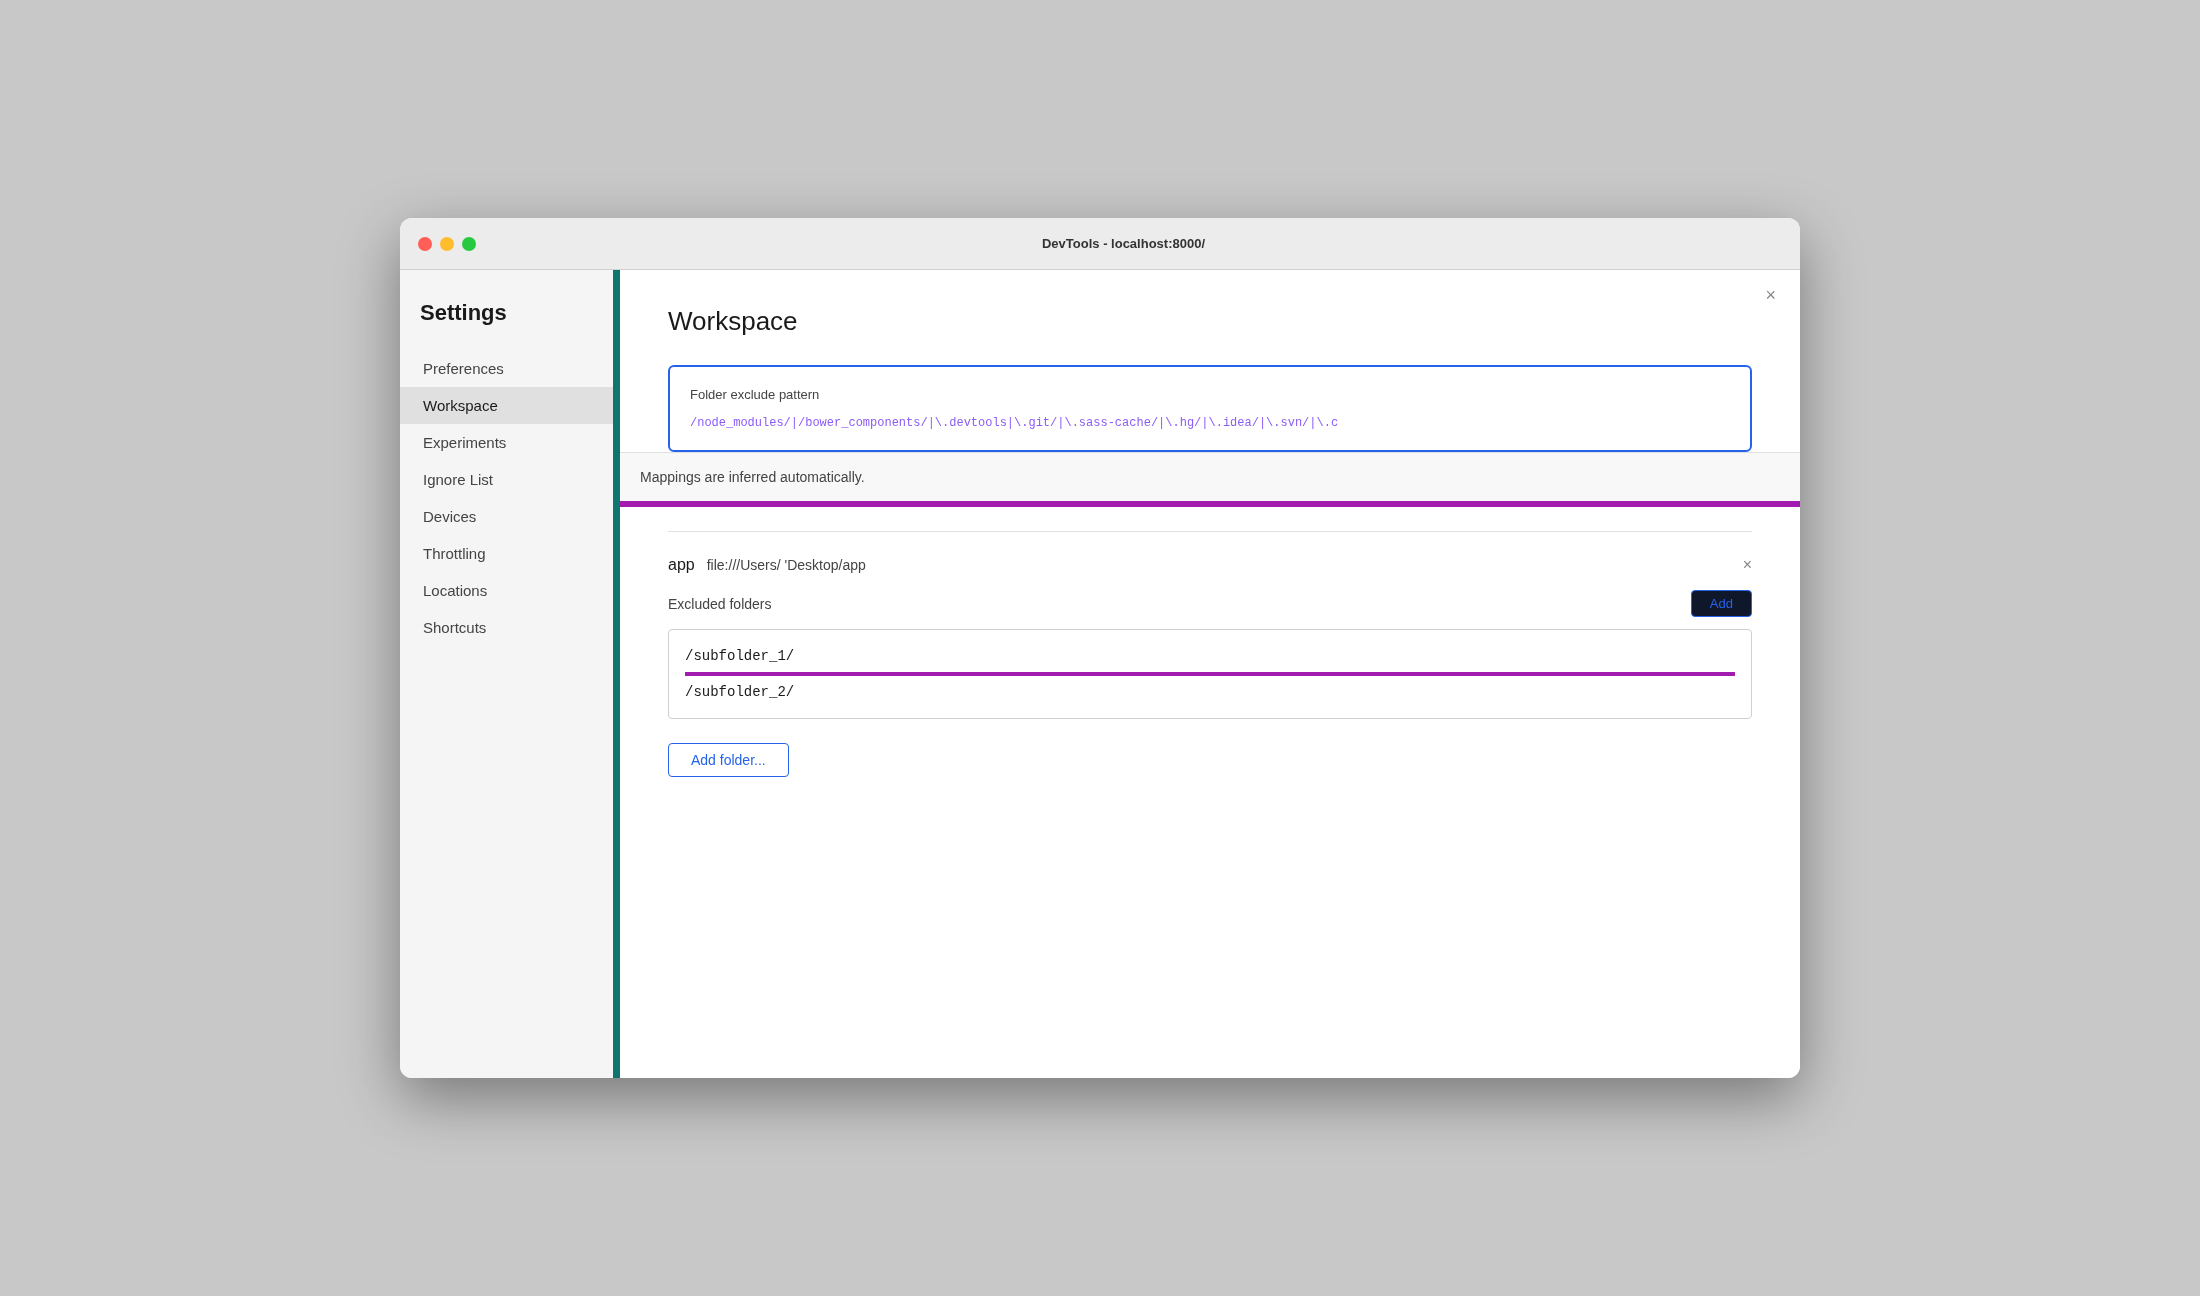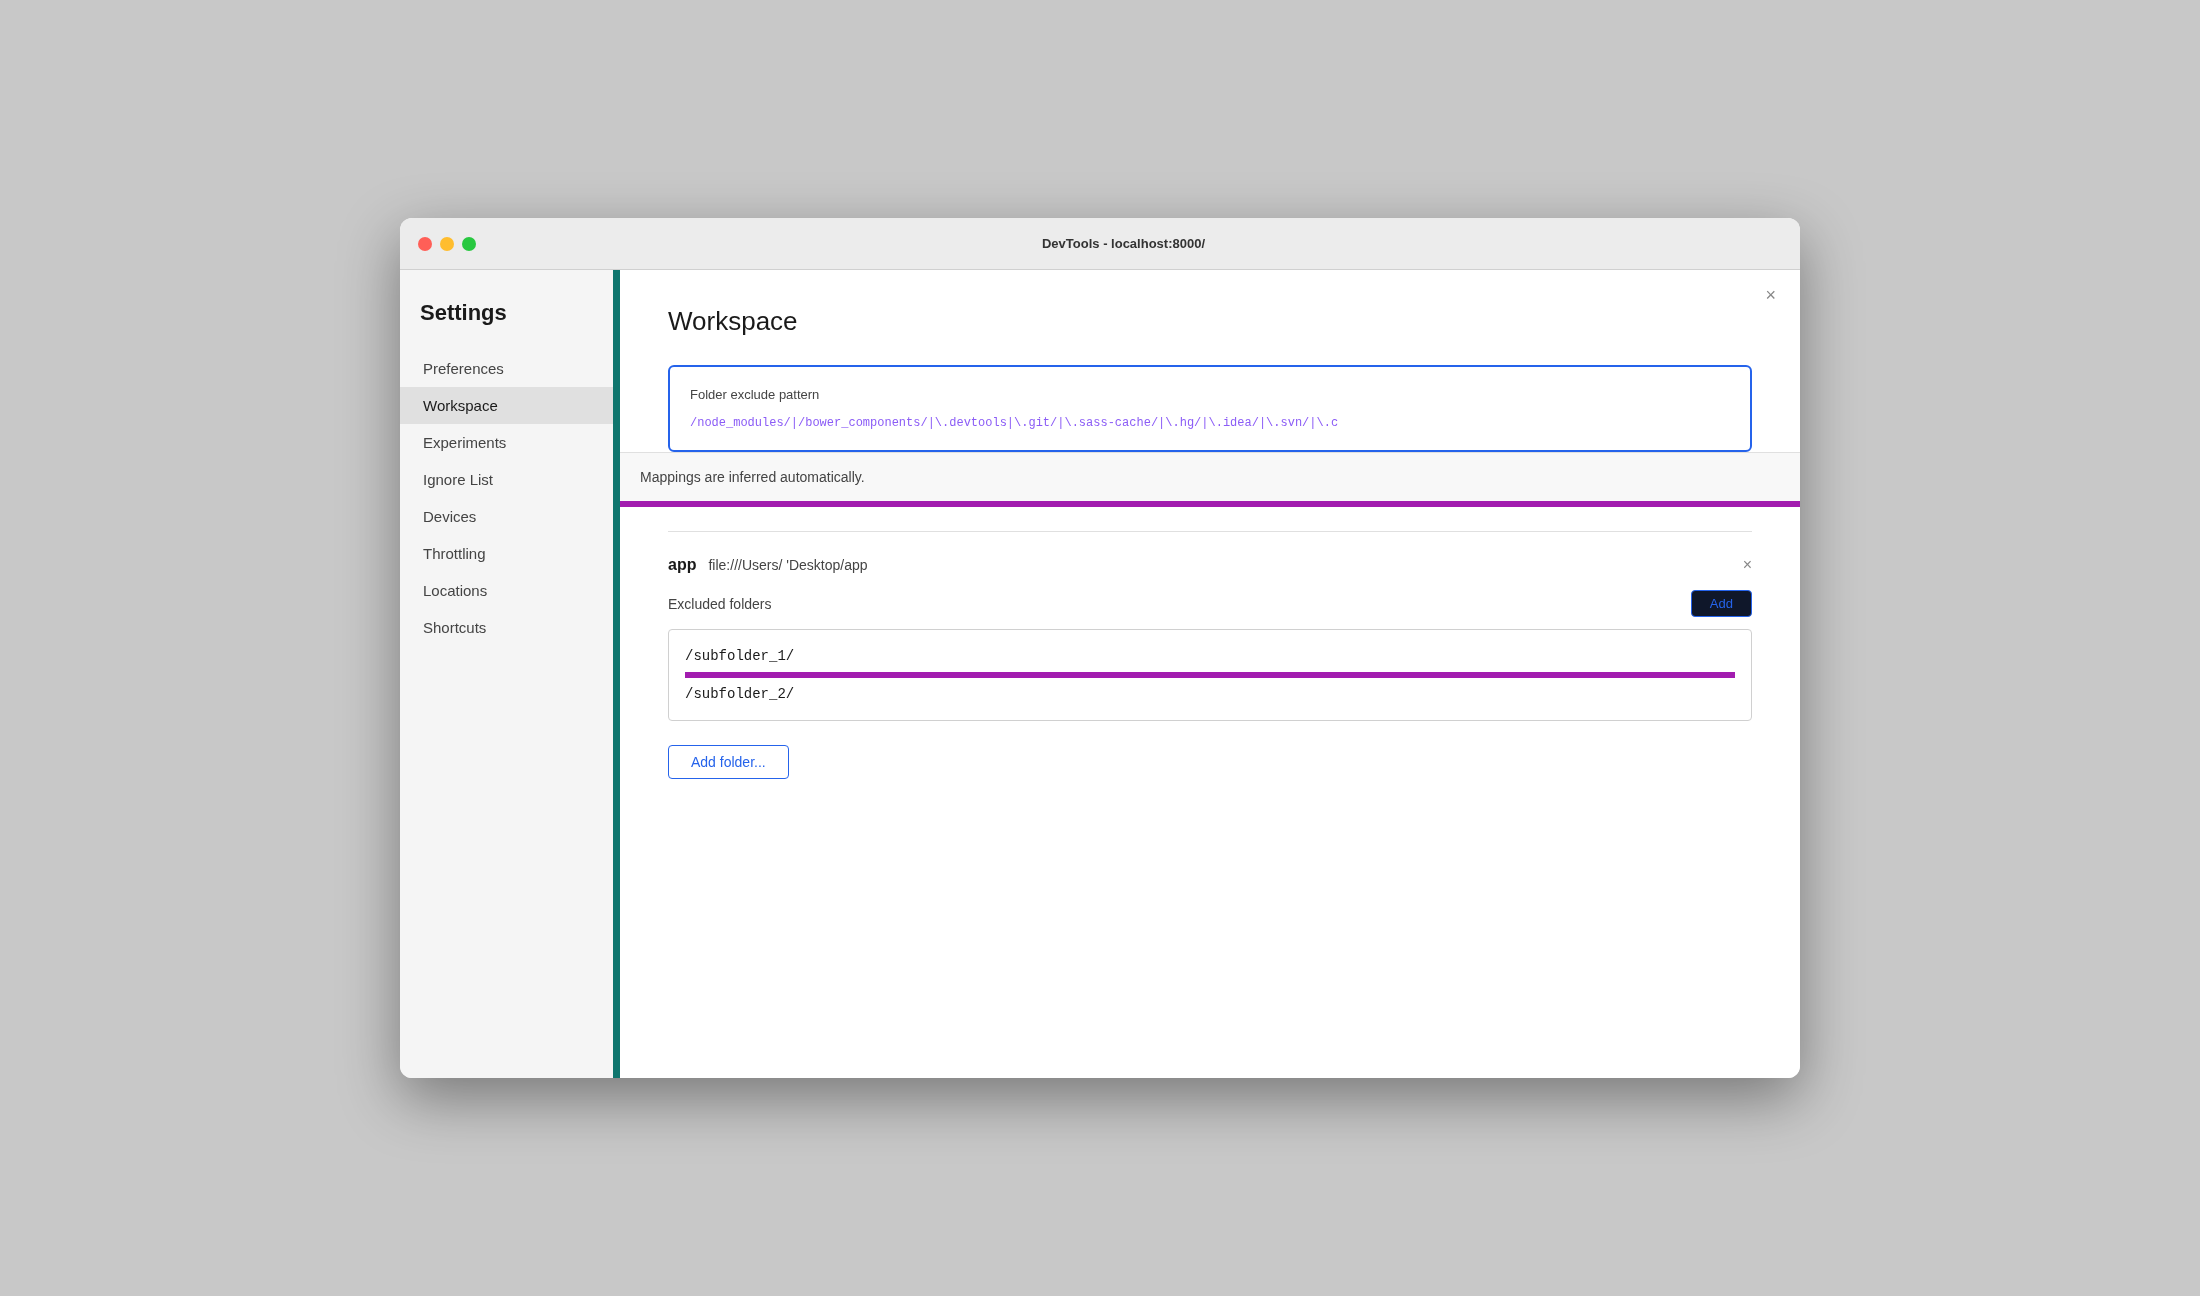--- a/index.html
+++ b/index.html
@@ -177,21 +177,21 @@
     }
 
     .workspace-entry-header {
       display: flex;
       align-items: center;
       margin-bottom: 16px;
     }
 
     .workspace-entry-name {
       font-size: 16px;
-      font-weight: 700;
+      font-weight: 400;
       color: #1a1a1a;
       margin-right: 12px;
       text-align: right;
     }
 
     .workspace-entry-path {
       font-size: 14px;
       color: #444;
       flex: 1;
     }
@@ -231,21 +231,21 @@
       border: 1px solid #d0d0d0;
       border-radius: 4px;
       padding: 10px 16px;
       margin-bottom: 24px;
     }
 
     .folder-item {
       font-size: 14px;
       color: #1a1a1a;
       padding: 8px 0;
-      border-bottom: 6px solid #a21caf;
+      border-bottom: 4px solid #a21caf;
       font-family: "Courier New", monospace;
     }
 
     .folder-item:last-child { border-bottom: none; }
 
     
     .add-folder-btn {
       border: 1.5px solid #2563eb;
       background: #fff;
       color: #2563eb;

